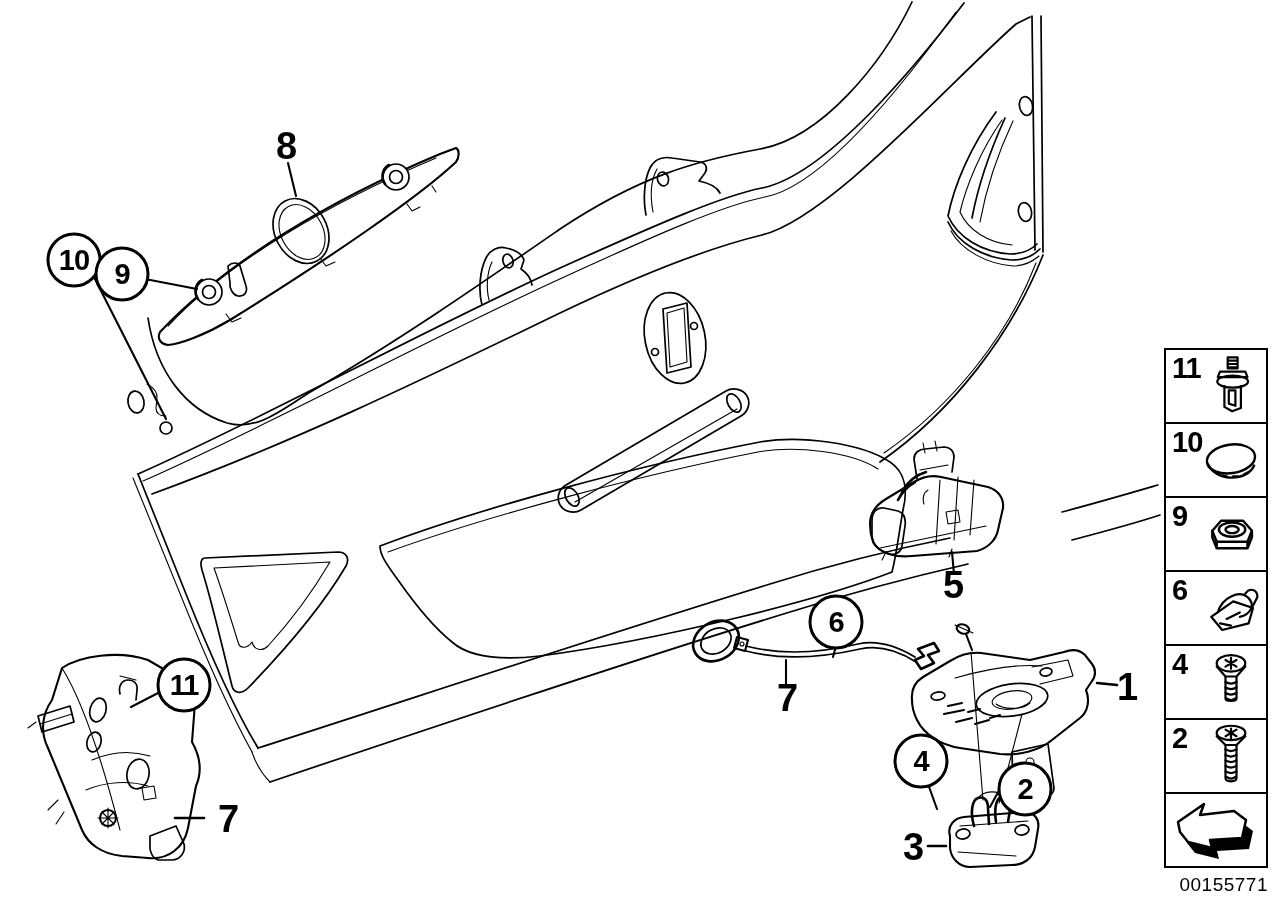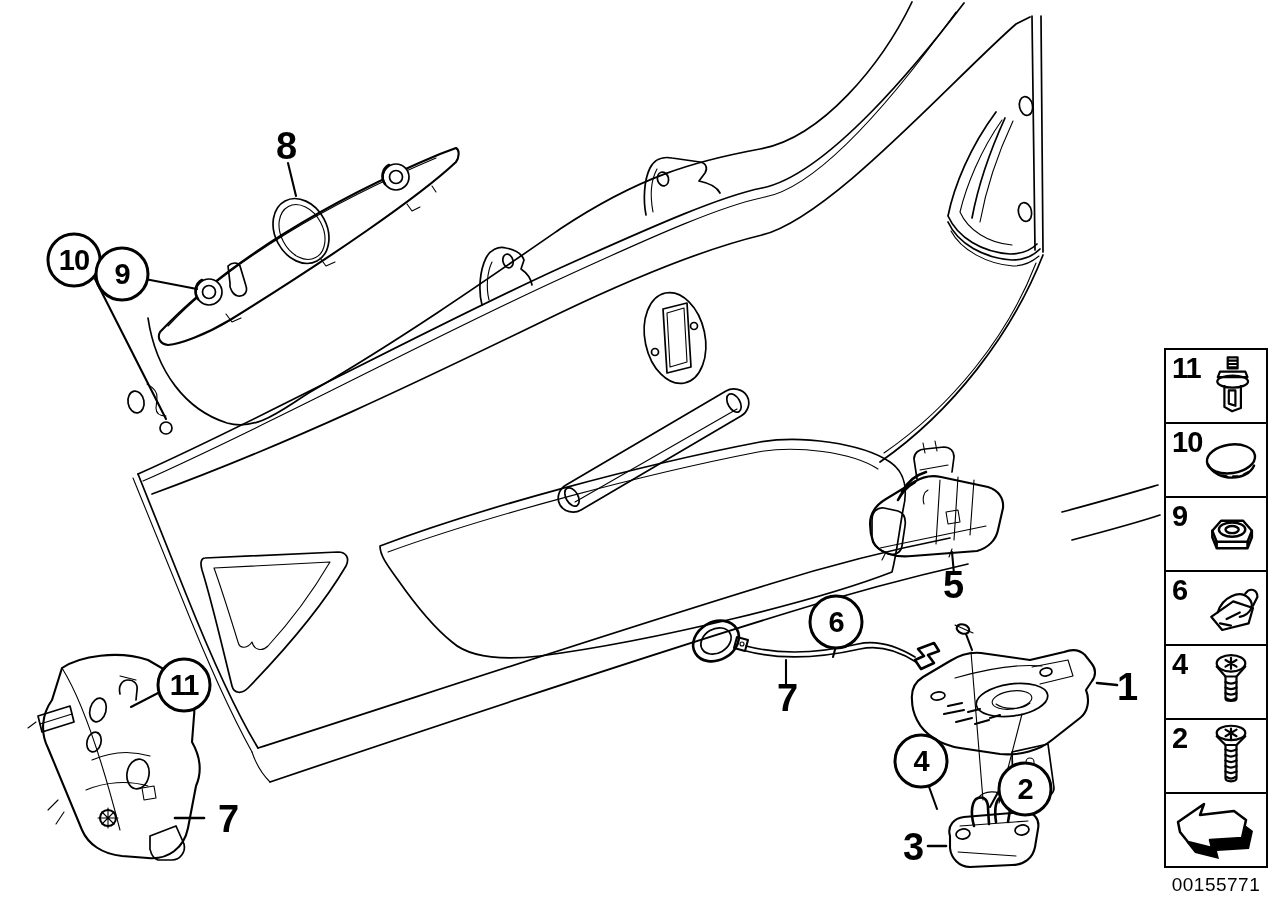--- a/index.html
+++ b/index.html
@@ -16,21 +16,21 @@
     font-weight:700;font-size:38px;color:#000;line-height:1;letter-spacing:-1px;}
   .circle-callout{position:absolute;width:49px;height:49px;border:3.5px solid #000;
     border-radius:50%;background:#fff;display:flex;align-items:center;justify-content:center;
     font-weight:700;font-size:29px;color:#000;transform:translate(-50%,-50%);letter-spacing:-1px;}
   .sidebar{position:absolute;left:1164px;top:348px;width:104px;}
   .cell{position:relative;width:100px;height:72px;border:2px solid #000;margin-top:-2px;background:#fff;}
   .cell:first-child{margin-top:0;}
   .cell .num{position:absolute;left:6px;top:2px;font-weight:700;font-size:29px;letter-spacing:-1px;color:#000;}
   .cell svg{position:absolute;right:2px;top:2px;}
   .cell.arrow-cell svg{left:6px;top:4px;}
-  .diagram-id{position:absolute;left:1164px;top:874px;width:104px;text-align:center;
+  .diagram-id{position:absolute;left:1164px;top:874px;width:104px;text-align:right;
     font-size:19px;color:#000;font-weight:400;letter-spacing:0.5px;}
 </style>
 </head>
 <body>
 
 <div class="stage">
 
 <svg class="art" width="1288" height="910" viewBox="0 0 1288 910">
 
   <g>

